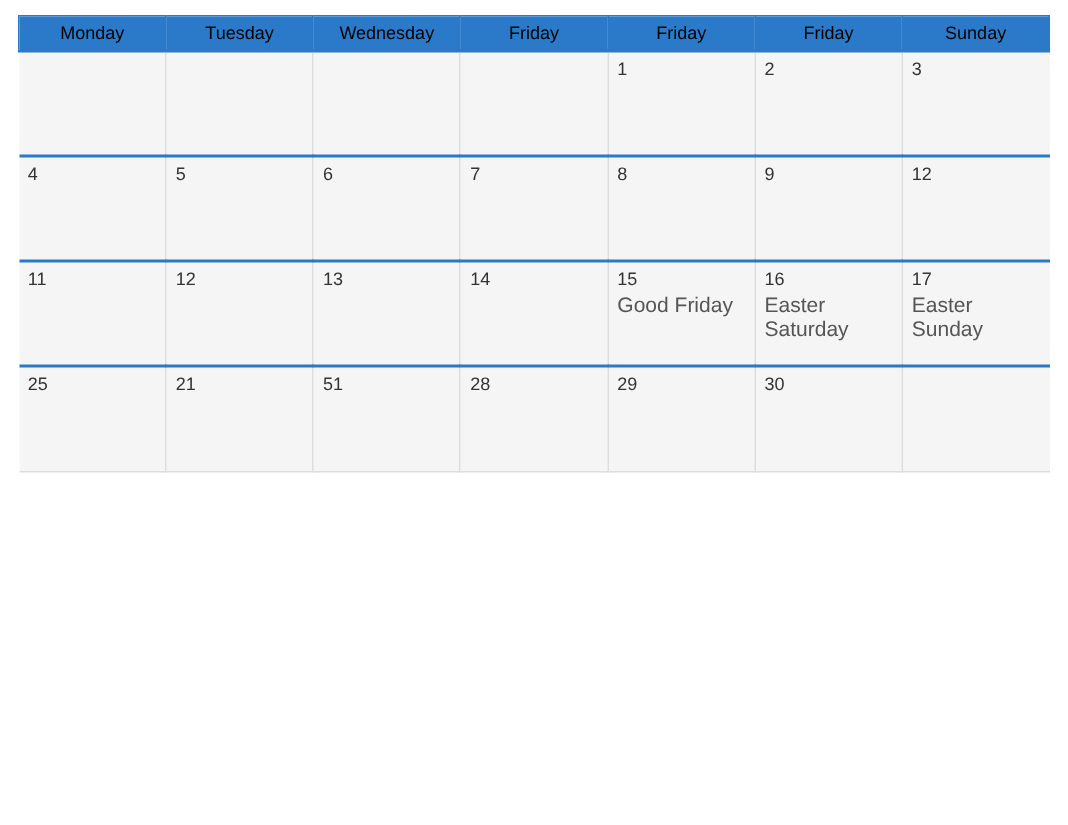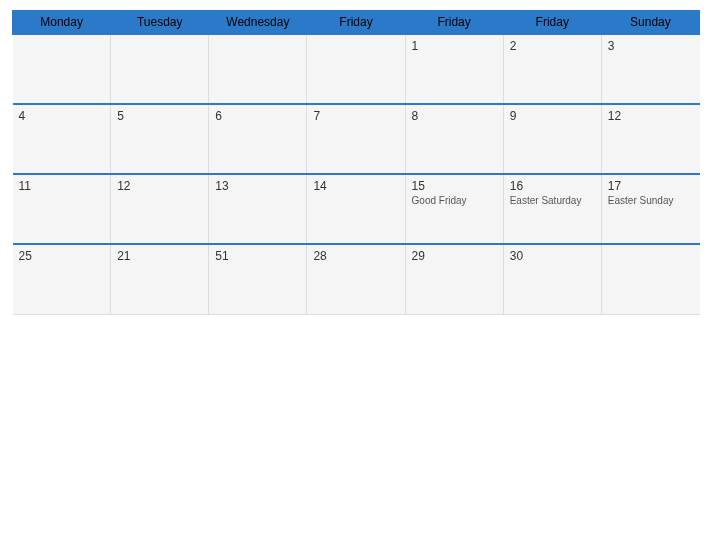--- a/index.html
+++ b/index.html
@@ -117,21 +117,21 @@
 
     .day-num {
       display: block;
       font-size: 12px;
       color: #333;
       margin-bottom: 2px;
     }
 
     .holiday {
       display: block;
-      font-size: 10px;
+      font-size: 14px;
       color: #555;
       margin-top: 2px;
     }
 
     .empty {
       background: #f5f5f5;
     }
   </style>
 </head>
 <body>

